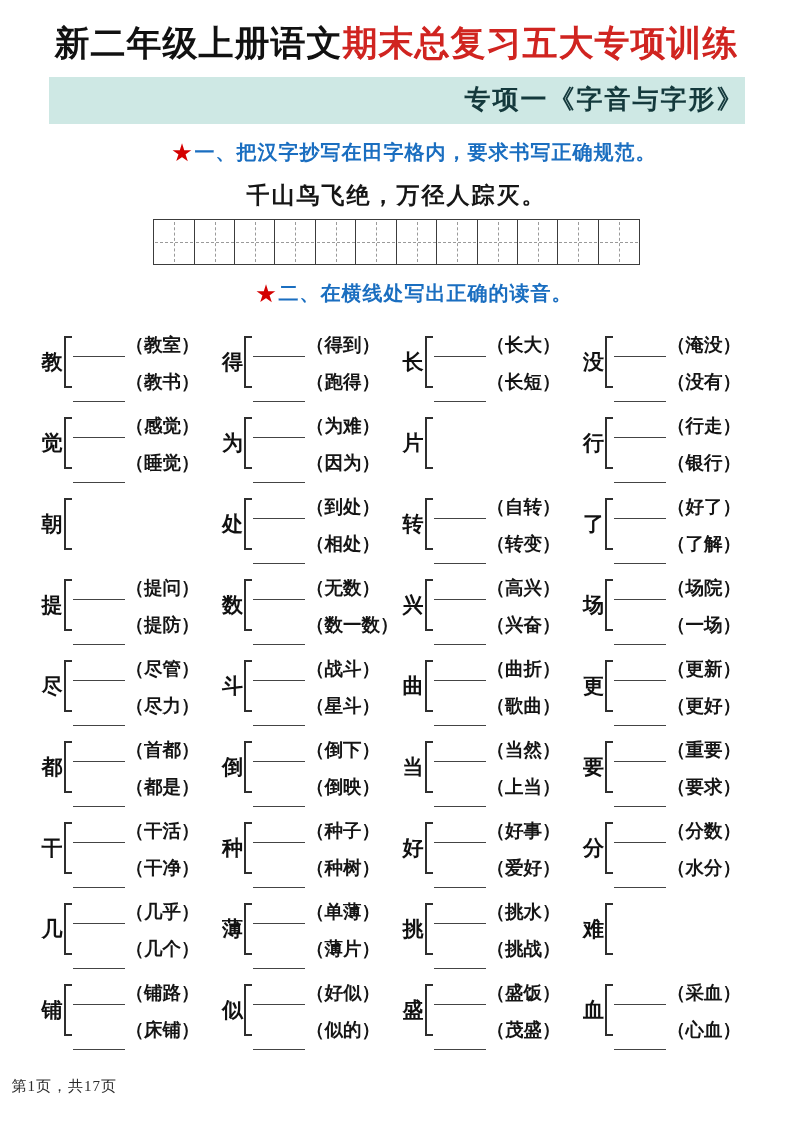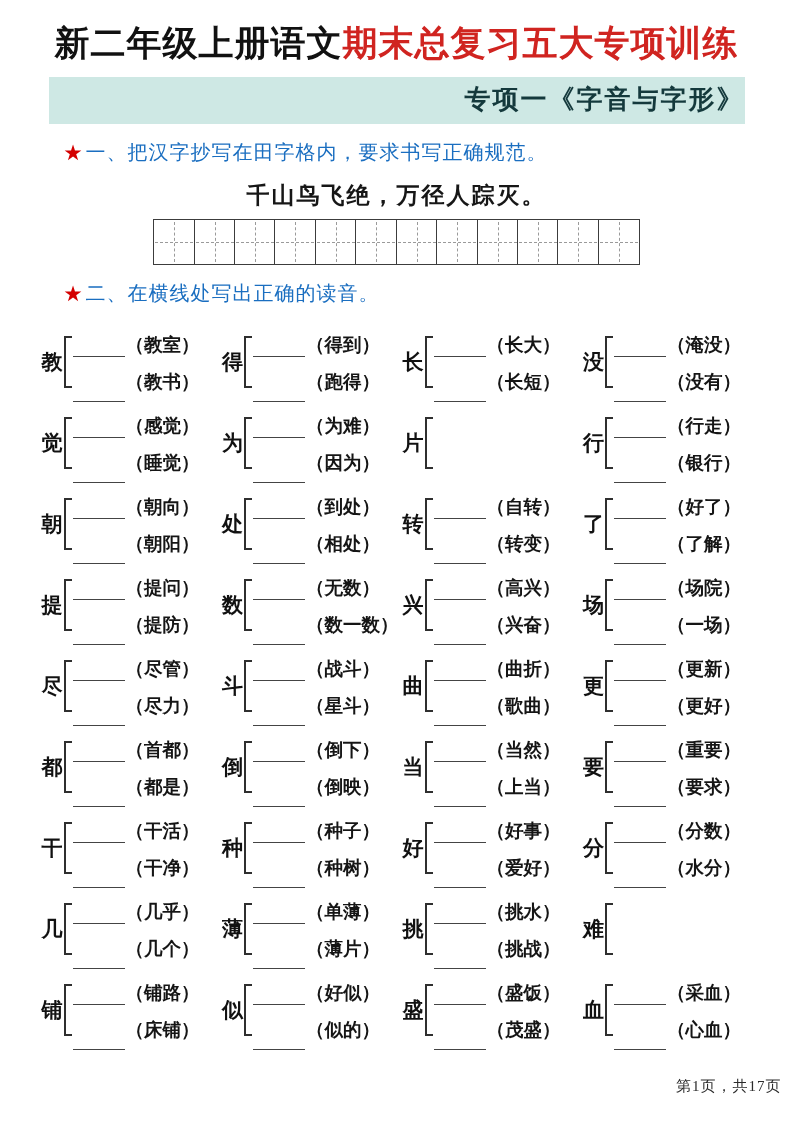--- a/index.html
+++ b/index.html
@@ -39,25 +39,26 @@
     background:var(--banner-bg);
     color:var(--banner-text);
     text-align:right;
     font-size:26px;
     font-weight:bold;
     padding:5px 0 7px 0;
     letter-spacing:2px;
   }
   
   .sec-heading{
-    margin:15px 0 0 52px;
+    margin:15px 0 0 36px;
     font-size:20px;
-    font-weight:normal;
+    font-weight:bold;
     color:var(--heading-blue);
     letter-spacing:1px;
+    text-align:center;
   }
   .sec-heading .star{color:var(--star-red);font-size:19px;margin-right:2px;}
   
   .sentence{
     margin-top:14px;
     text-align:center;
     font-size:23px;
     font-weight:bold;
     letter-spacing:2px;
     color:#161616;
@@ -124,21 +125,21 @@
     font-size:18.5px;
     font-weight:600;
     color:#151515;
     letter-spacing:0px;
   }
   
   .footer{
     position:absolute;
     left:0;right:0;
     bottom:26px;
-    text-align:right;
+    text-align:left;
     font-size:15px;
     color:#2b2b2b;
     letter-spacing:1px;
   }
 </style>
 </head>
 <body>
 
 <div class="page">
 
@@ -282,30 +283,20 @@
       <span class="line line2">
         <span class="blank"></span>
         <span class="word">（银行）</span>
       </span>
     </span>
   </div>
 
   <div class="item">
     <span class="char">朝</span>
     <span class="bracket"></span>
-    <span class="lines">
-      <span class="line line1">
-        <span class="blank"></span>
-        <span class="word">（朝向）</span>
-      </span>
-      <span class="line line2">
-        <span class="blank"></span>
-        <span class="word">（朝阳）</span>
-      </span>
-    </span>
   </div>
 
   <div class="item">
     <span class="char">处</span>
     <span class="bracket"></span>
     <span class="lines">
       <span class="line line1">
         <span class="blank"></span>
         <span class="word">（到处）</span>
       </span>

